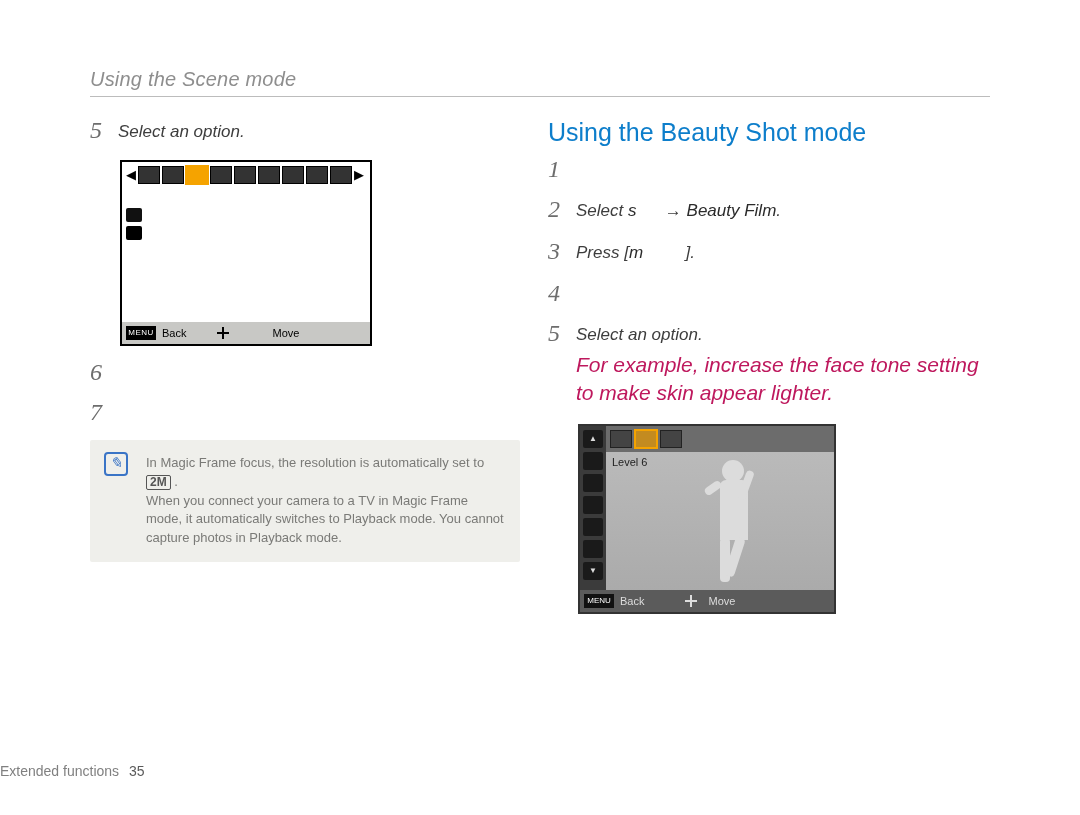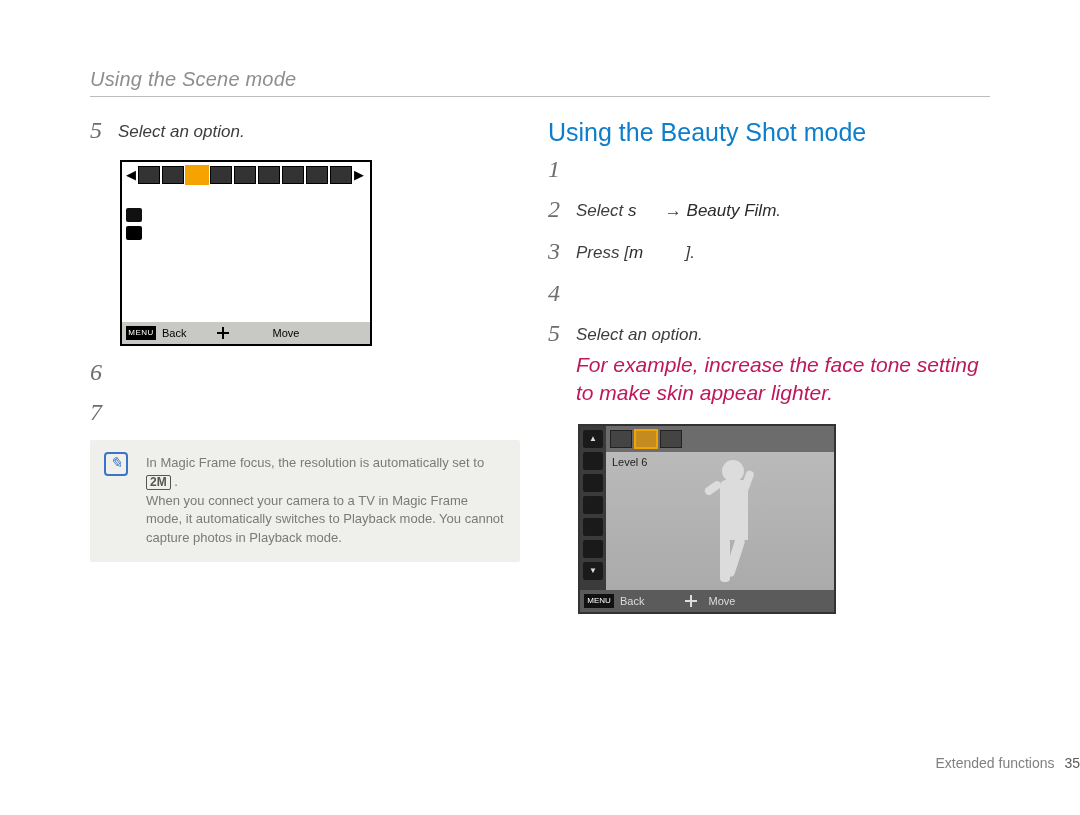--- a/index.html
+++ b/index.html
@@ -331,22 +331,22 @@
     font-size: 8px;
     display: inline-flex;
     align-items: center;
     justify-content: center;
     margin-left: 4px;
   }
 
   .footer {
     position: absolute;
     left: 0; right: 0;
-    bottom: 44px;
-    text-align: right;
+    bottom: 36px;
+    text-align: left;
     font-size: 14px;
     color: #808080;
   }
   .footer .pg { color: #5a5a5a; margin-left: 6px; }
   .arrow-caret { font-size:13px; color:#000; }
 </style>
 </head>
 <body>
 
 <div class="page">

